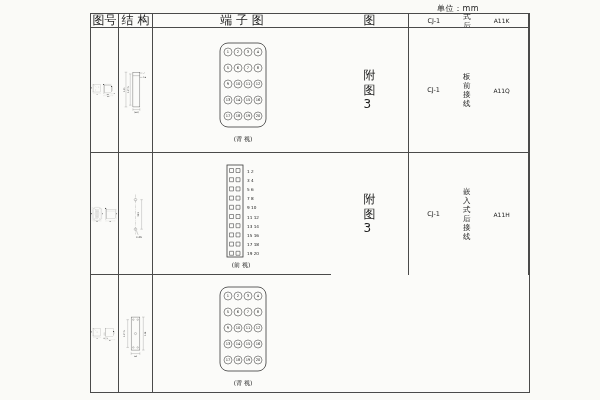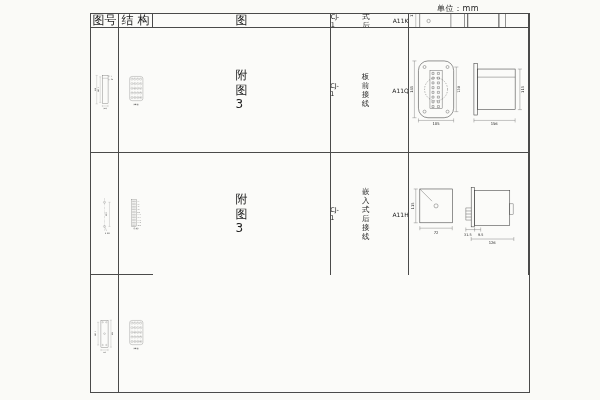--- a/index.html
+++ b/index.html
@@ -28,20 +28,21 @@
 </head>
 <body>
 
 <div class="page">
   <div class="unit">单位：mm</div>
 
   <div class="tbl">
 
     <div class="c hdr">图号</div>
     <div class="c hdr">结 构</div>
+    <div class="c hdr lc">端 子 图</div>
 
     <div class="c">
       <div class="vtext fig">附图3</div>
     </div>
     <div class="c struct">
       <div class="model">CJ-1</div>
       <div class="vtext desc">嵌入式后接线</div>
       <div class="code">A11K</div>
     </div>
     <div class="c">

